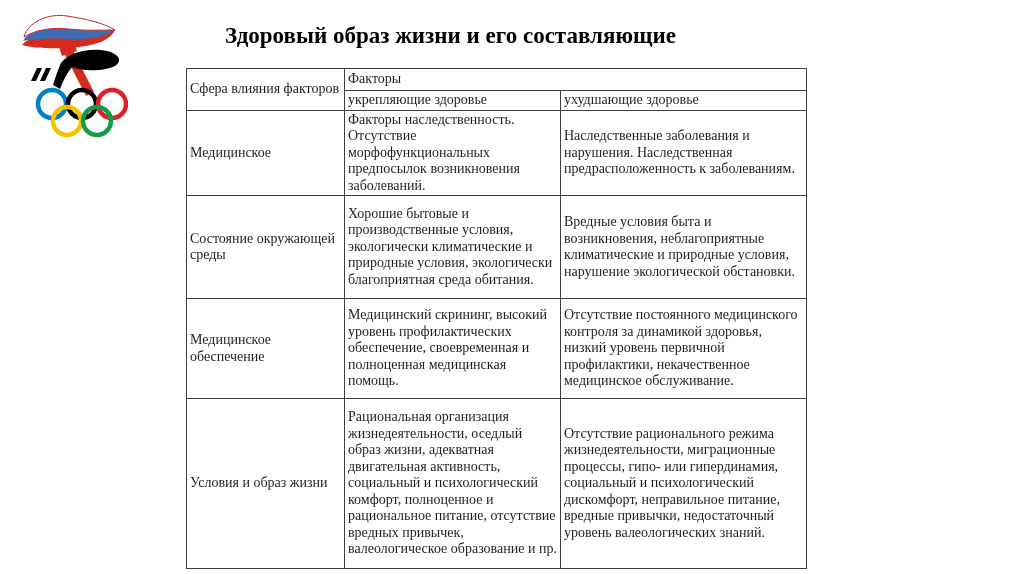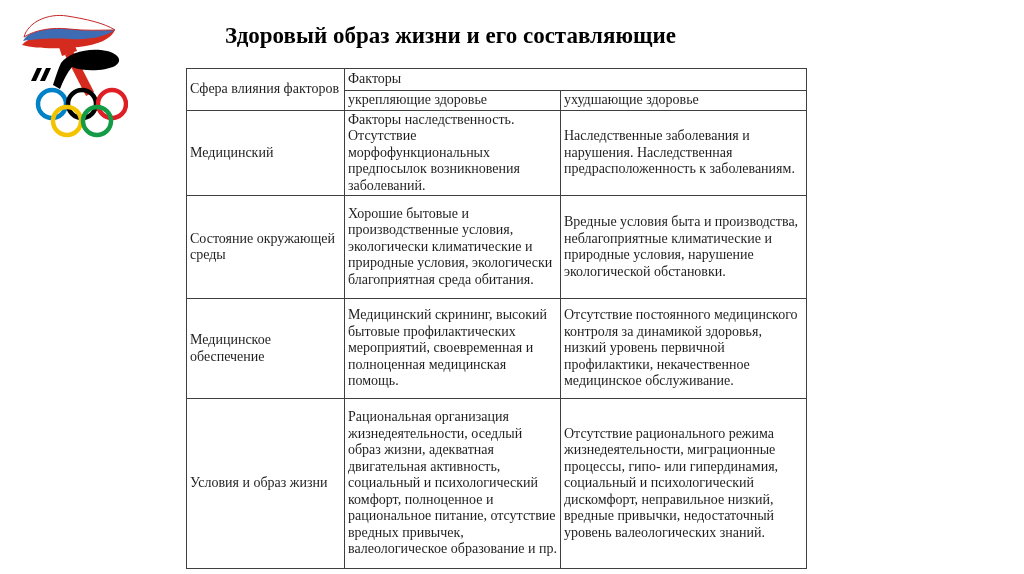--- a/index.html
+++ b/index.html
@@ -102,35 +102,35 @@
         <th rowspan="2" class="cell-left">Сфера влияния факторов</th>
         <th colspan="2" class="cell-center">Факторы</th>
       </tr>
       <tr class="hr2">
         <th class="cell-center">укрепляющие здоровье</th>
         <th class="cell-center">ухудшающие здоровье</th>
       </tr>
     </thead>
     <tbody>
       <tr class="r0">
-        <td class="cell-left">Медицинский</td>
+        <td class="cell-left">Медицинское</td>
         <td class="cell-center">Факторы наследственность. Отсутствие морфофункциональных предпосылок возникновения заболеваний.</td>
         <td class="cell-center">Наследственные заболевания и нарушения. Наследственная предрасположенность к заболеваниям.</td>
       </tr>
       <tr class="r1">
         <td class="cell-left">Состояние окружающей среды</td>
         <td class="cell-center">Хорошие бытовые и производственные условия, экологически климатические и природные условия, экологически благоприятная среда обитания.</td>
-        <td class="cell-center">Вредные условия быта и производства, неблагоприятные климатические и природные условия, нарушение экологической обстановки.</td>
+        <td class="cell-center">Вредные условия быта и возникновения, неблагоприятные климатические и природные условия, нарушение экологической обстановки.</td>
       </tr>
       <tr class="r2">
         <td class="cell-left">Медицинское обеспечение</td>
-        <td class="cell-center">Медицинский скрининг, высокий бытовые профилактических мероприятий, своевременная и полноценная медицинская помощь.</td>
+        <td class="cell-center">Медицинский скрининг, высокий уровень профилактических обеспечение, своевременная и полноценная медицинская помощь.</td>
         <td class="cell-center">Отсутствие постоянного медицинского контроля за динамикой здоровья, низкий уровень первичной профилактики, некачественное медицинское обслуживание.</td>
       </tr>
       <tr class="r3">
         <td class="cell-left">Условия и образ жизни</td>
         <td class="cell-center">Рациональная организация жизнедеятельности, оседлый образ жизни, адекватная двигательная активность, социальный и психологический комфорт, полноценное и рациональное питание, отсутствие вредных привычек, валеологическое образование и пр.</td>
-        <td class="cell-center">Отсутствие рационального режима жизнедеятельности, миграционные процессы, гипо- или гипердинамия, социальный и психологический дискомфорт, неправильное низкий, вредные привычки, недостаточный уровень валеологических знаний.</td>
+        <td class="cell-center">Отсутствие рационального режима жизнедеятельности, миграционные процессы, гипо- или гипердинамия, социальный и психологический дискомфорт, неправильное питание, вредные привычки, недостаточный уровень валеологических знаний.</td>
       </tr>
     </tbody>
   </table>
 
 </div>
 
 </body></html>

